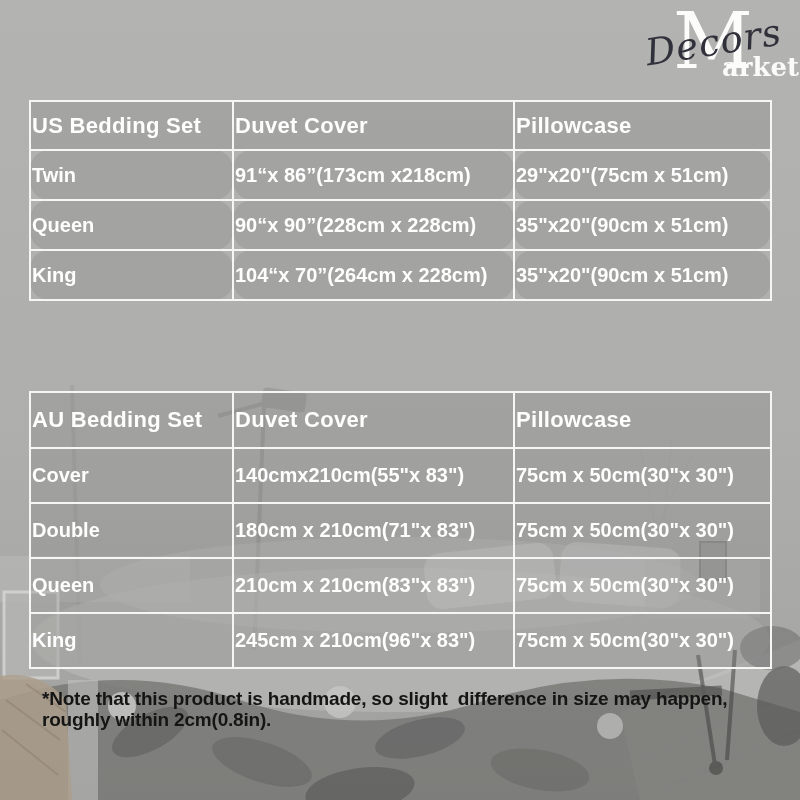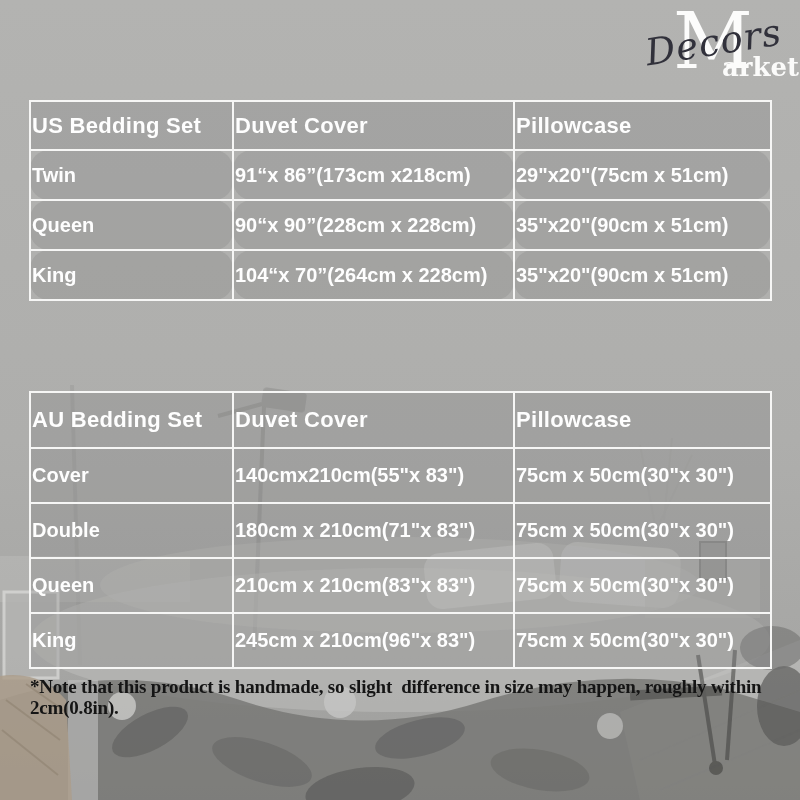--- a/index.html
+++ b/index.html
@@ -47,21 +47,21 @@
   .t1 td{height:46px;border-radius:19px;}
   .t2{top:391px;}
   .t2 th{height:52px;}
   .t2 td{height:51px;}
   
   .notes{
     position:absolute;left:30px;top:676px;width:748px;
     font-size:19px;font-weight:bold;color:#151515;line-height:21px;
     letter-spacing:-0.2px;
   }
-  .notes p{margin:0;white-space:pre-wrap;font-family:Liberation Serif, serif;}
+  .notes p{margin:12px;white-space:pre-wrap;}
   .notes p + p{margin-top:17px;}
 </style>
 </head>
 <body>
 
 <div class="canvas">
 
   <svg class="backdrop" width="800" height="800" viewBox="0 0 800 800" aria-hidden="true">
     <defs>
       <linearGradient id="wall" x1="0" y1="0" x2="0" y2="1">

